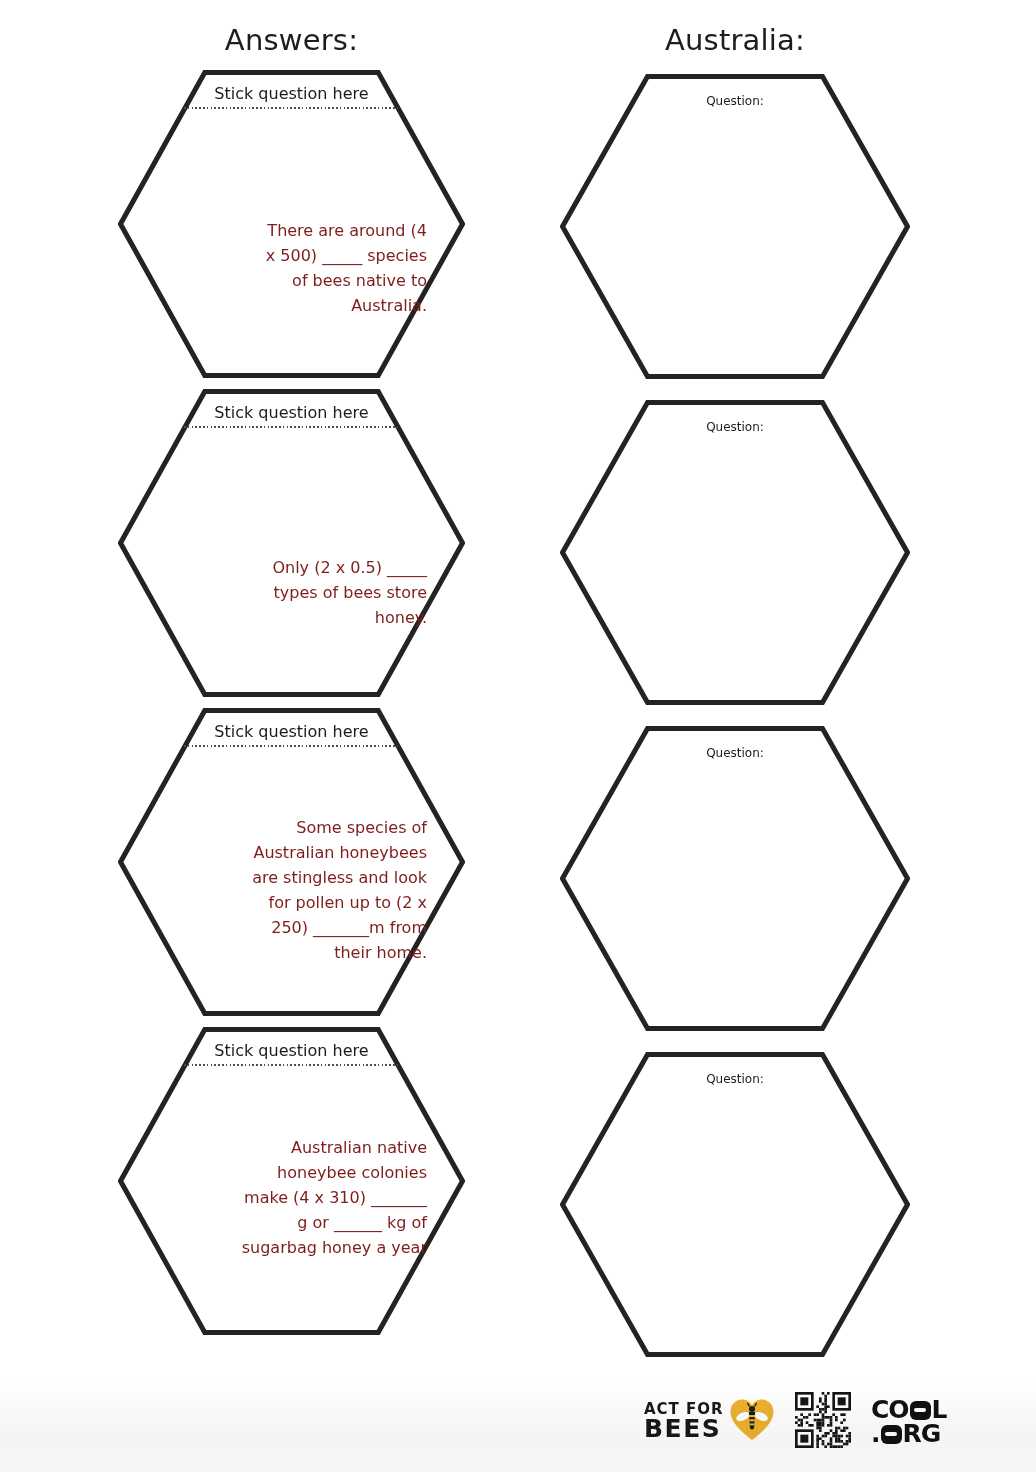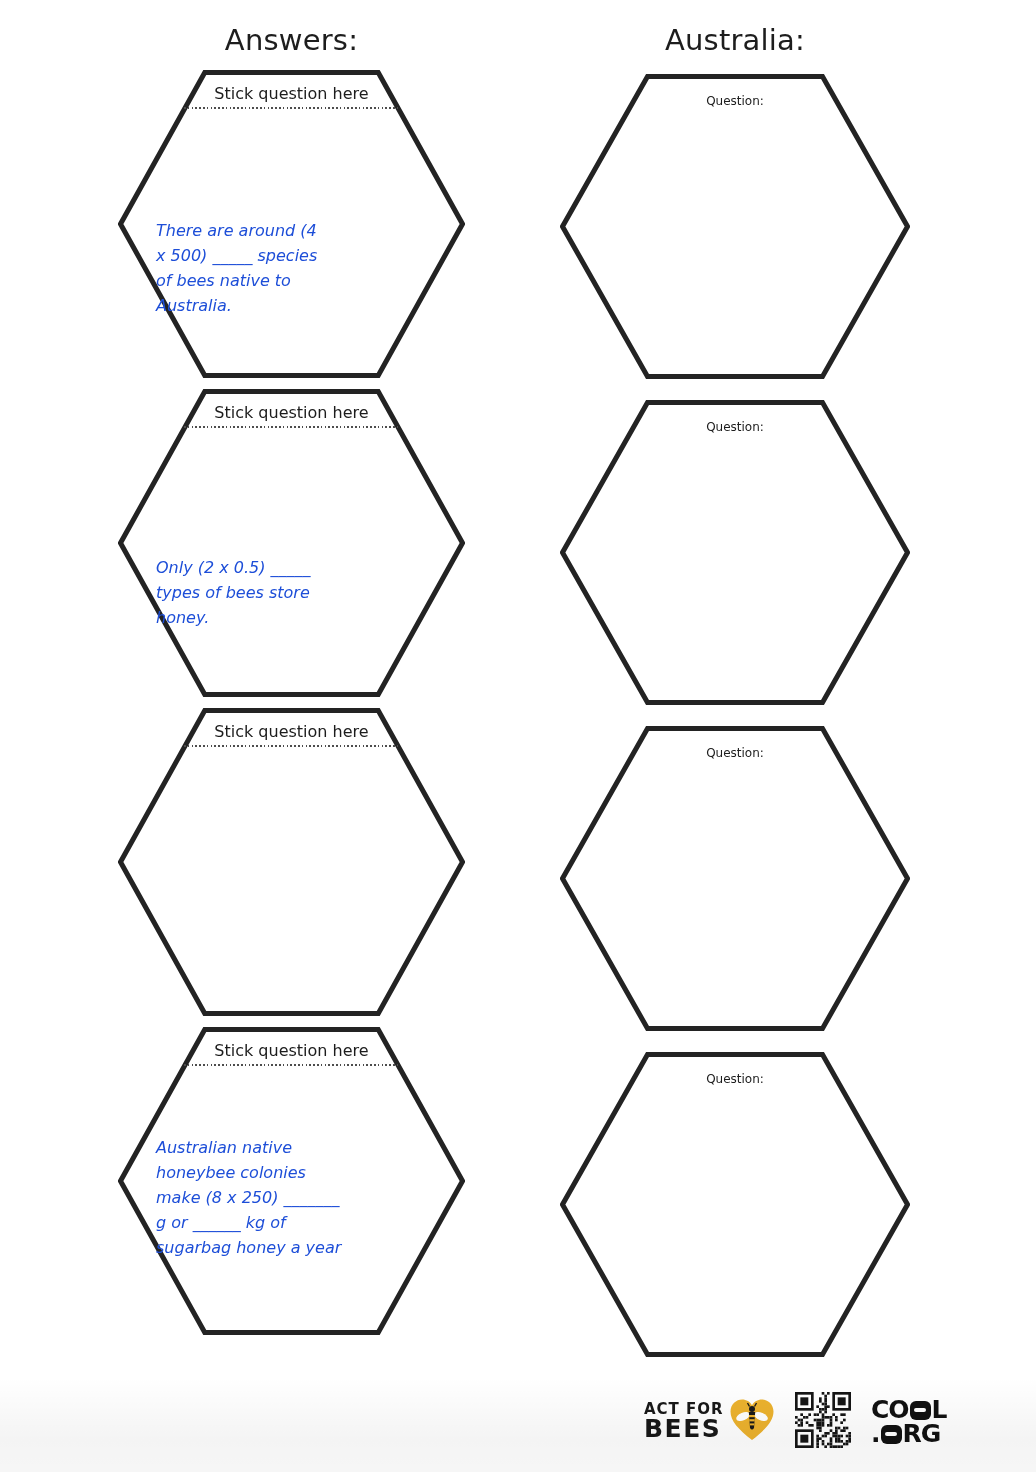--- a/index.html
+++ b/index.html
@@ -28,21 +28,21 @@
   .stick-label{
     position:absolute;top:13px;left:0;right:0;text-align:center;
     font-size:16px;line-height:22px;color:#1c1c1c;
   }
   .dotted-line{
     position:absolute;top:37px;left:66px;right:66px;height:1.6px;
     background-image:repeating-linear-gradient(90deg,#4d4d4d 0 1.6px,transparent 1.6px 3.8px);
   }
   .answer-body{
     position:absolute;left:38px;right:38px;top:var(--c,62%);transform:translateY(-50%);
-    text-align:left;font-size:16px;line-height:25px;white-space:pre-line;color:#1d4ed8;font-style:italic;
+    text-align:right;font-size:16px;line-height:25px;white-space:pre-line;color:#7f1d1d;
   }
   .answers-col .hex-cell:nth-child(1) .answer-body{--c:66%;}
   .answers-col .hex-cell:nth-child(2) .answer-body{--c:67.5%;}
   .answers-col .hex-cell:nth-child(3) .answer-body{--c:60.5%;}
   .answers-col .hex-cell:nth-child(4) .answer-body{--c:56.5%;}
 
   .q-label{
     position:absolute;top:16px;left:0;right:0;text-align:center;
     font-size:12px;line-height:22px;color:#1c1c1c;
   }
@@ -93,31 +93,37 @@
 types of bees store
 honey.</div>
     </div>
 
     <div class="hex-cell">
       <svg class="hex-outline-svg" width="347" height="308" viewBox="0 0 347 308">
         <polygon points="86.75,2.5 260.25,2.5 344.5,154 260.25,305.5 86.75,305.5 2.5,154" fill="#ffffff" stroke="#232323" stroke-width="5"></polygon>
       </svg>
       <div class="stick-label">Stick question here</div>
       <div class="dotted-line"></div>
+      <div class="answer-body">Some species of
+Australian honeybees
+are stingless and look
+for pollen up to (2 x
+250) _______m from
+their home.</div>
     </div>
 
     <div class="hex-cell">
       <svg class="hex-outline-svg" width="347" height="308" viewBox="0 0 347 308">
         <polygon points="86.75,2.5 260.25,2.5 344.5,154 260.25,305.5 86.75,305.5 2.5,154" fill="#ffffff" stroke="#232323" stroke-width="5"></polygon>
       </svg>
       <div class="stick-label">Stick question here</div>
       <div class="dotted-line"></div>
       <div class="answer-body">Australian native
 honeybee colonies
-make (8 x 250) _______
+make (4 x 310) _______
 g or ______ kg of
 sugarbag honey a year</div>
     </div>
 
   </div>
 
   <div class="questions-col">
 
     <div class="hex-cell q-cell">
       <svg class="hex-outline-svg" width="350" height="305" viewBox="0 0 350 305">

